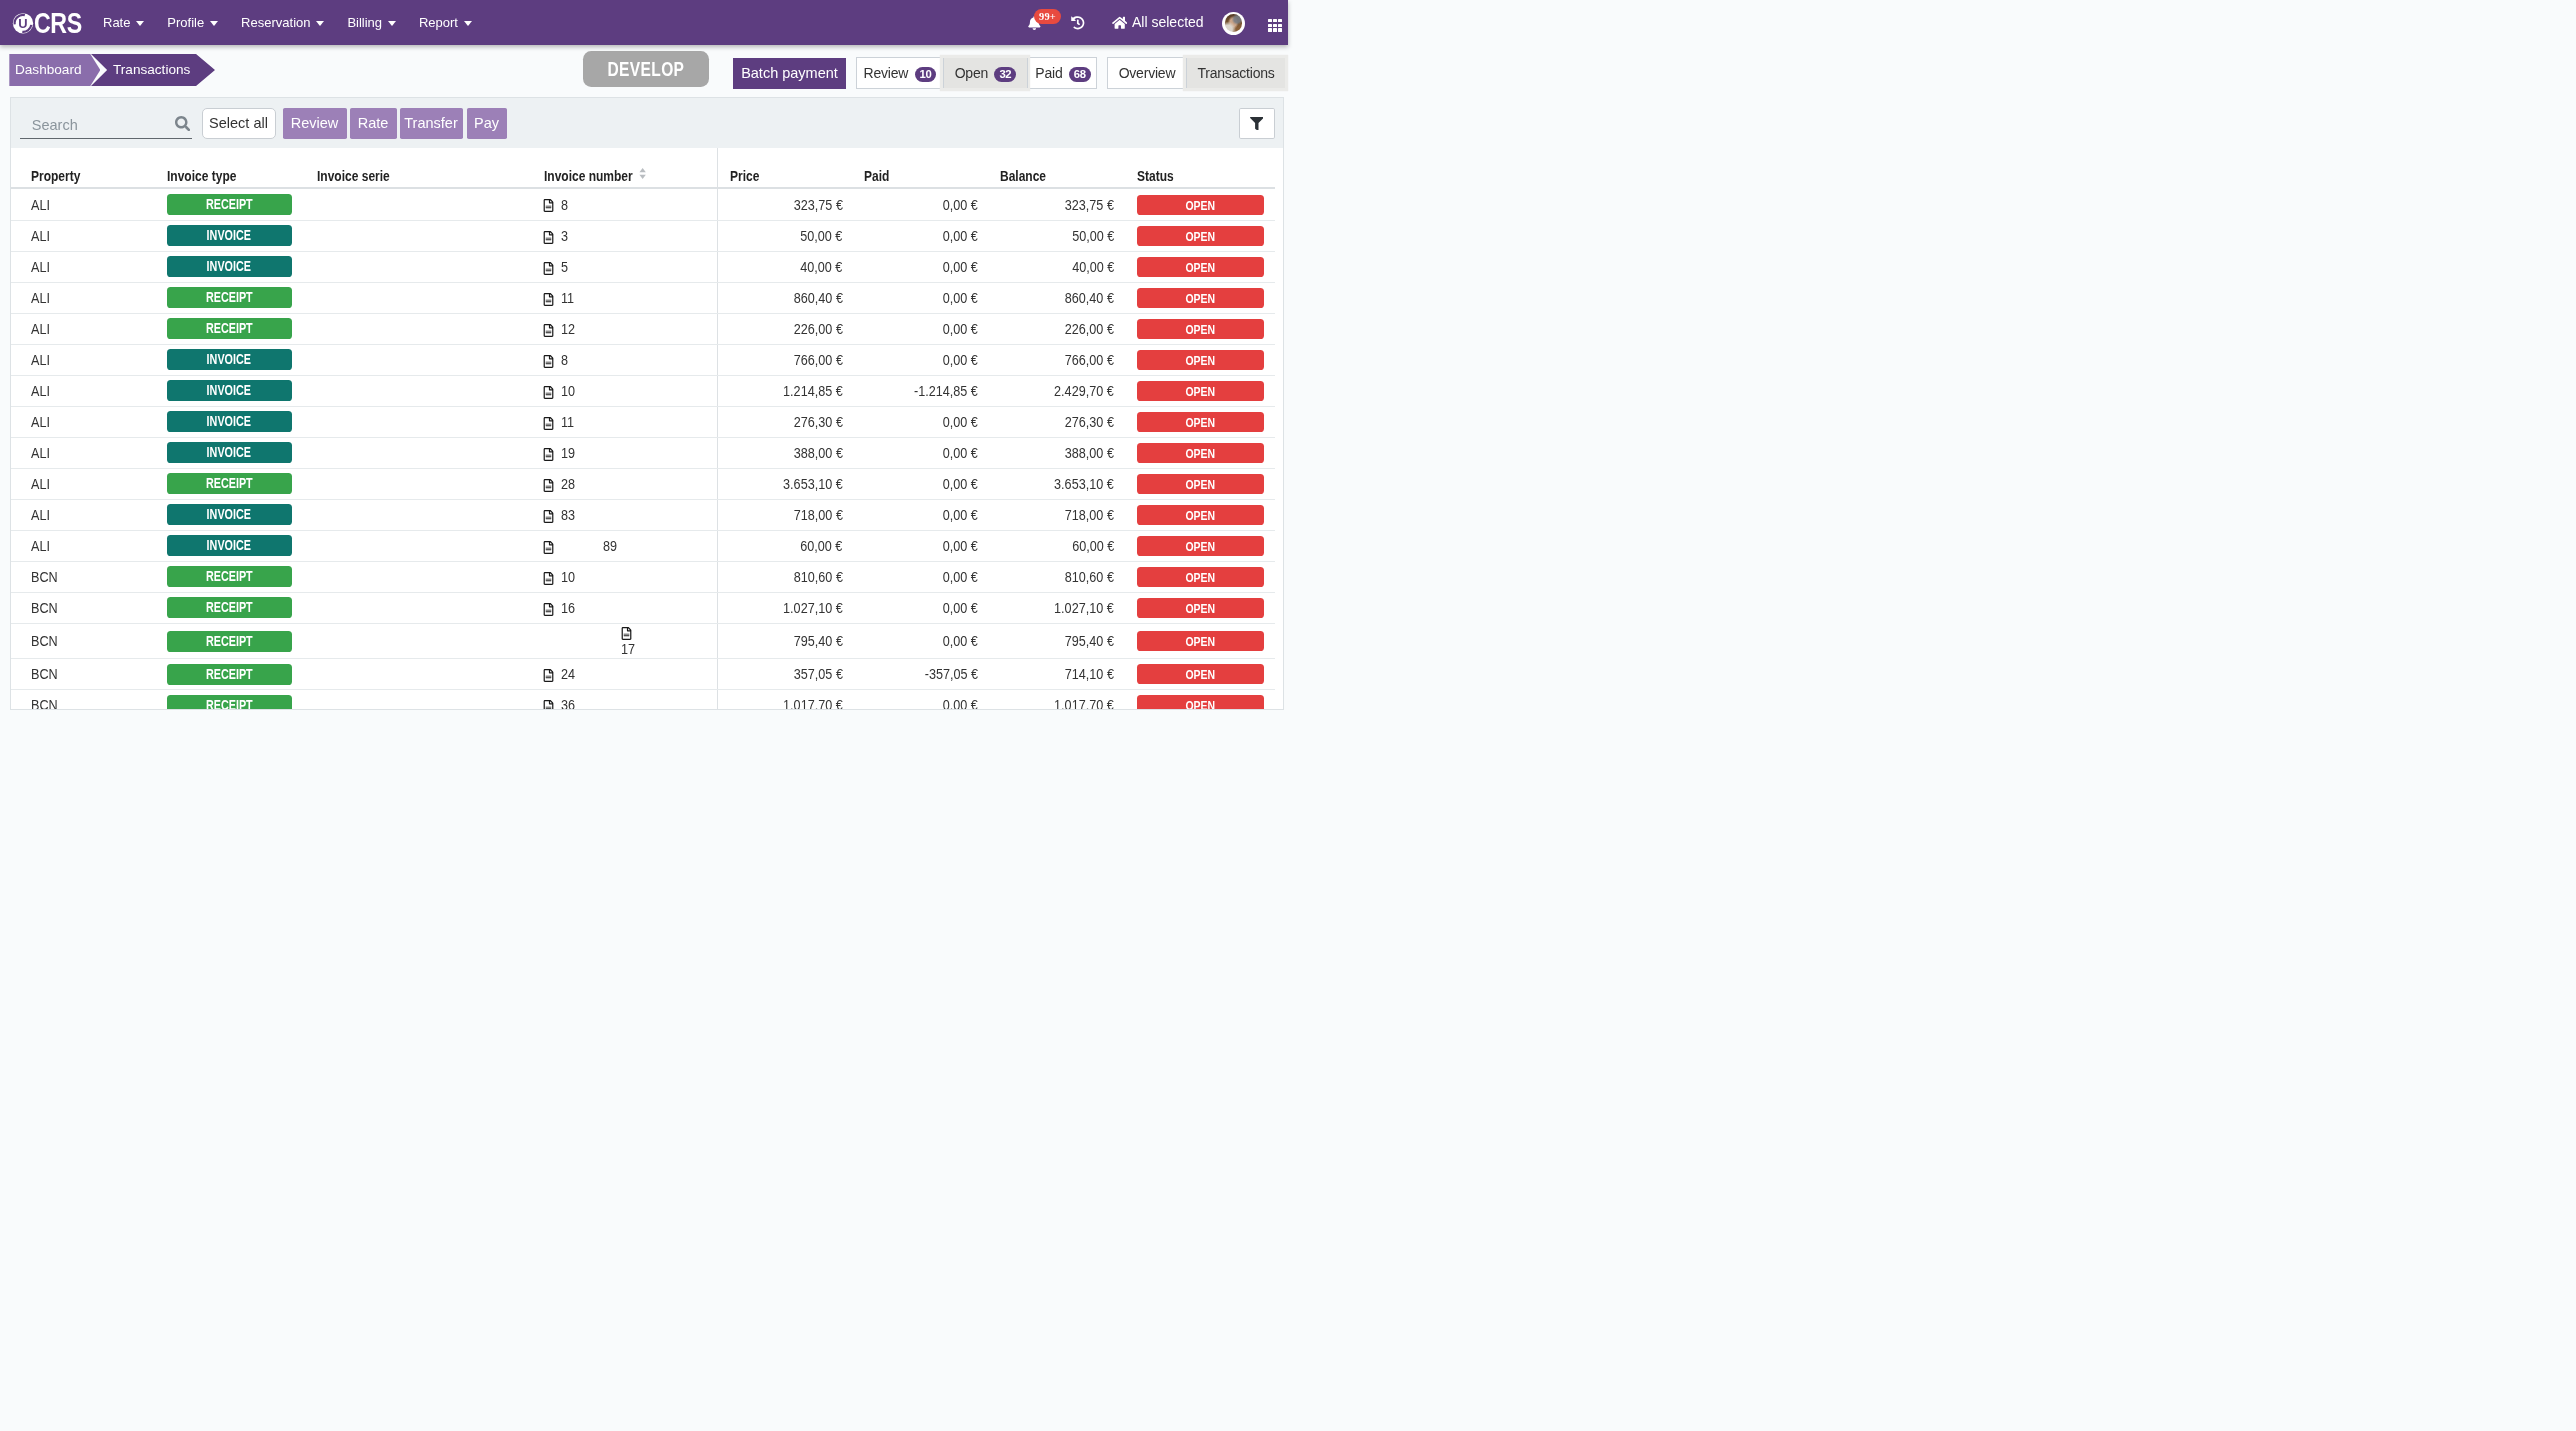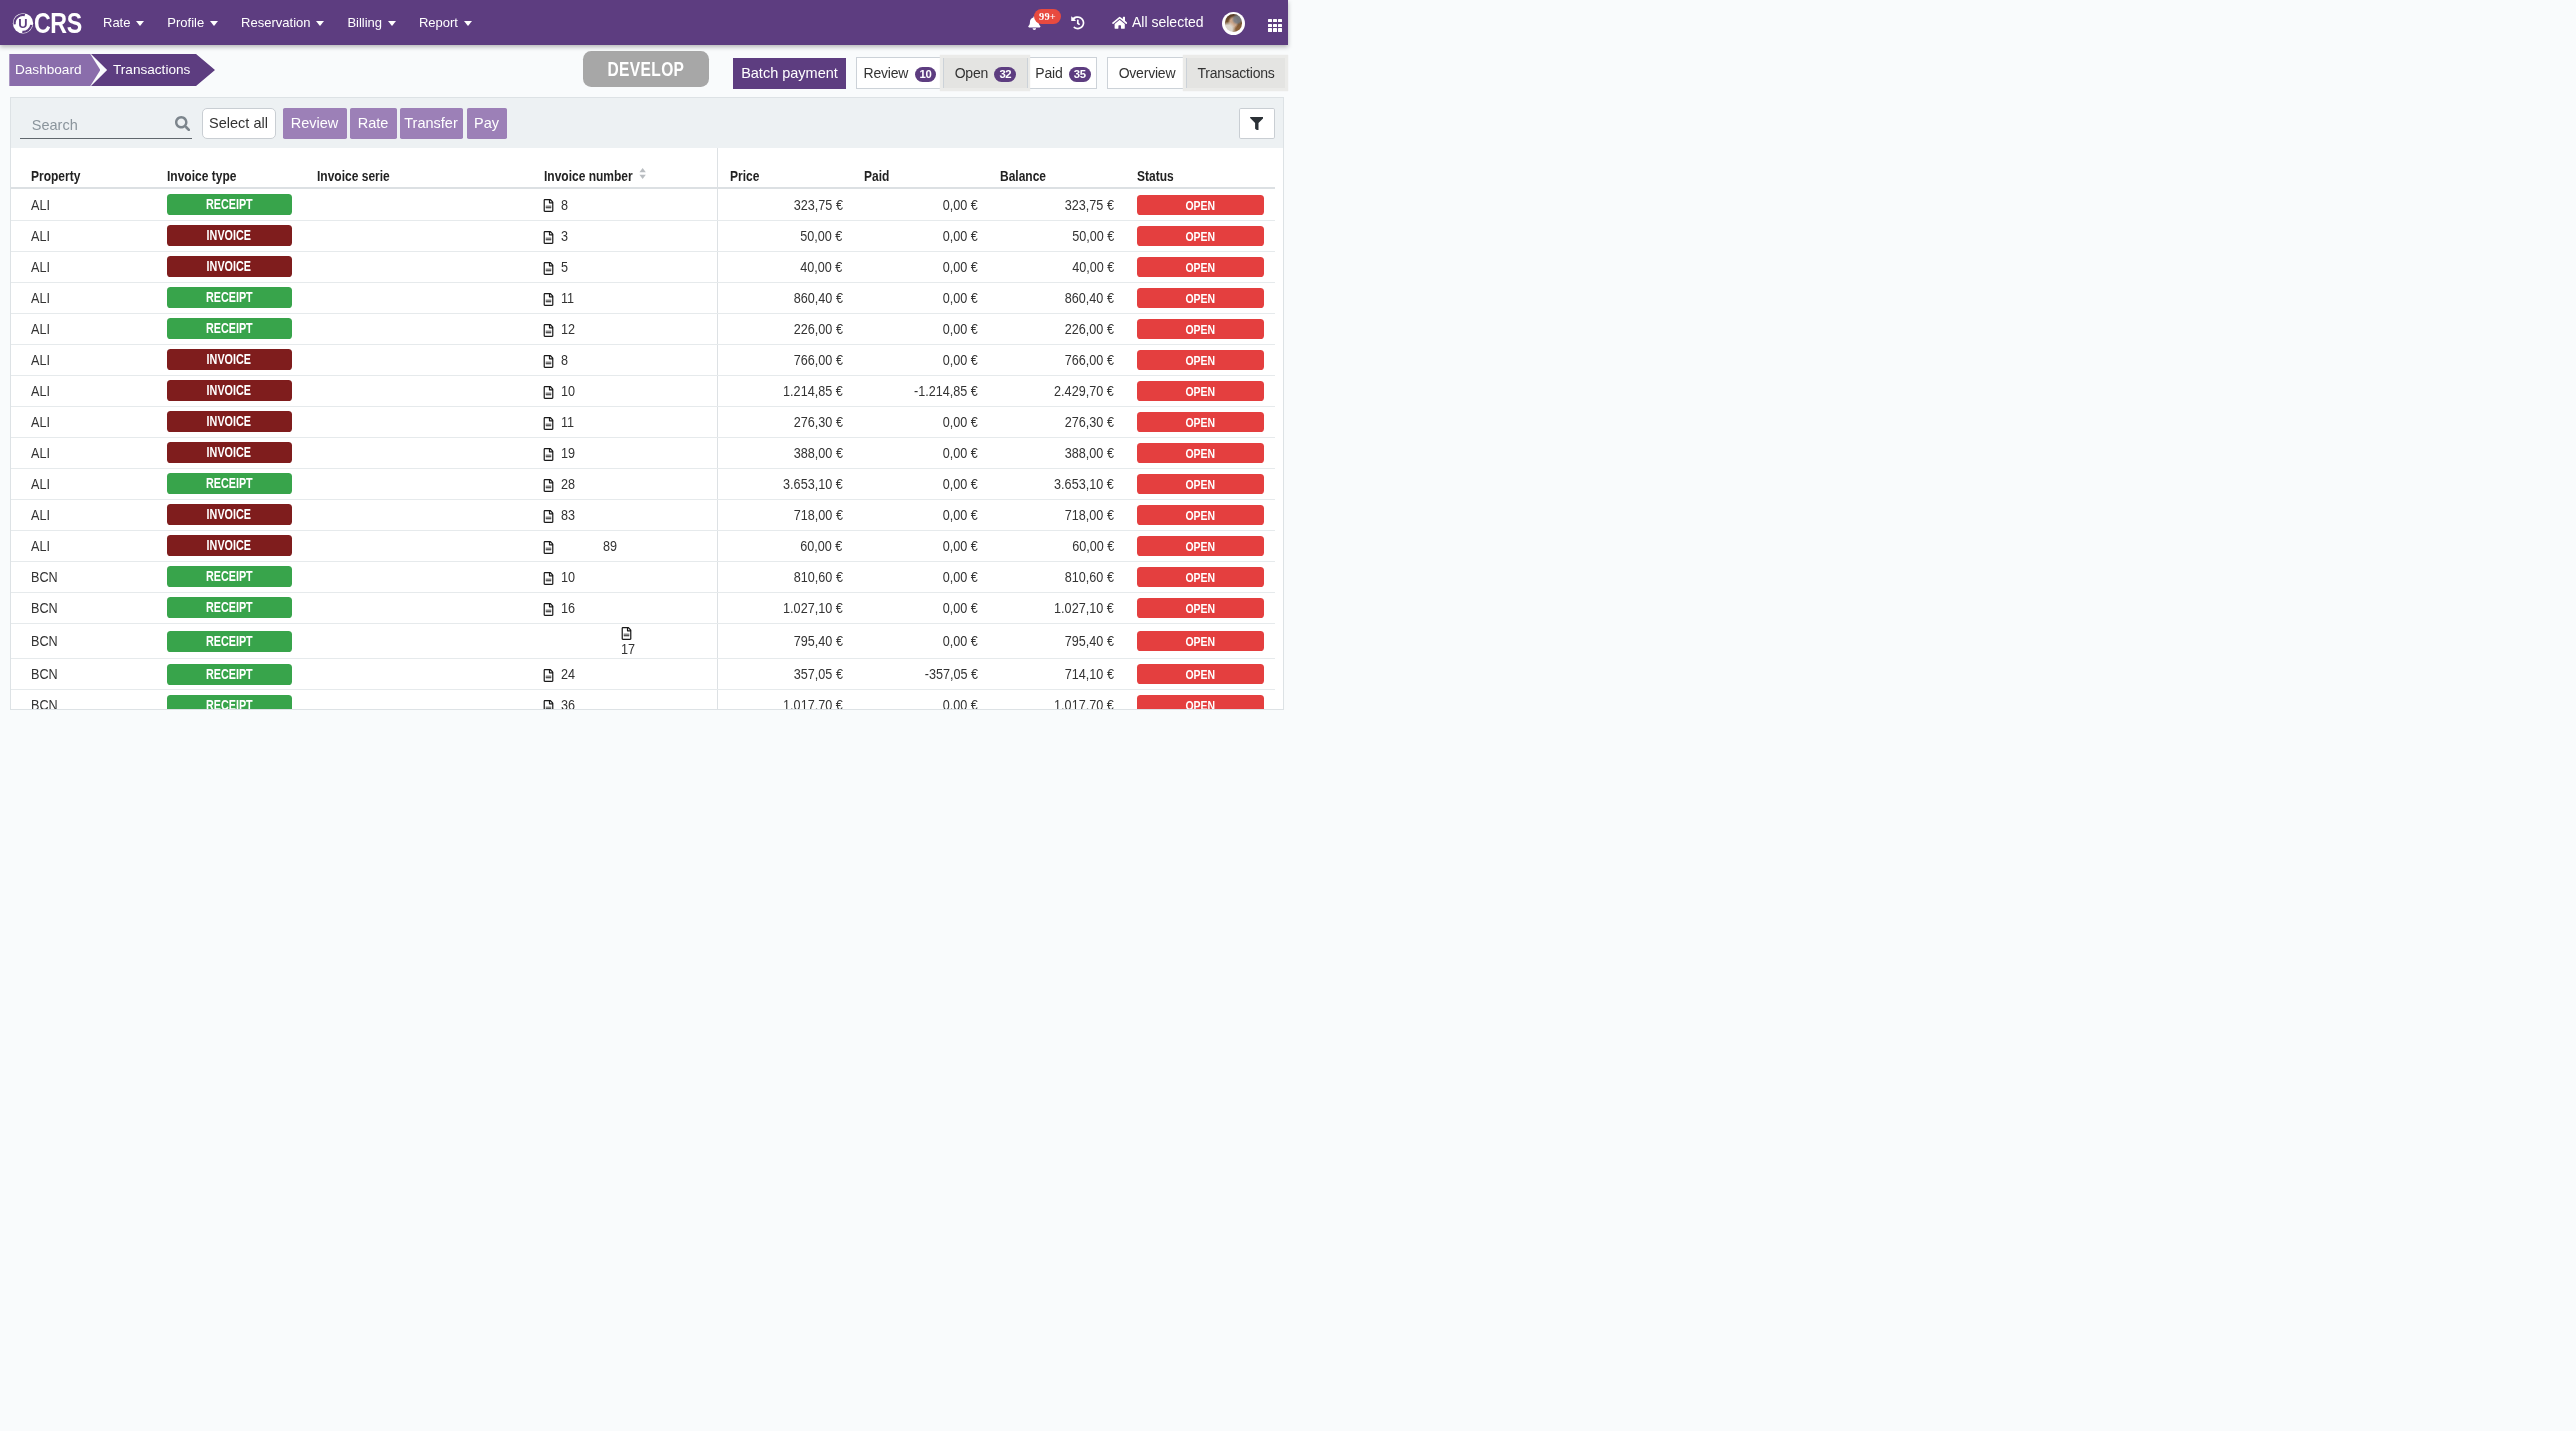--- a/index.html
+++ b/index.html
@@ -73,21 +73,21 @@
 .ct { display:inline-block; transform:scaleX(0.77); transform-origin:center center; }
 col.c1 { width:142px; } col.c2 { width:150px; } col.c3 { width:227px; } col.c4 { width:187px; }
 col.c5 { width:133px; } col.c6 { width:135px; } col.c7 { width:136px; } col.c8 { width:153px; }
 .pl1 { padding-left:20.5px; }
 .pl2 { padding-left:14.5px; }
 th.cm, td.cm { border-left:1.4px solid #dde1e4; }
 td.num { text-align:right; padding-right:7.3px; }
 th.hnum { padding-left:12.7px; }
 .tbadge { display:block; margin-left:14px; width:125px; height:21px; line-height:21px; border-radius:3.6px; color:#fff; font-size:14px; font-weight:bold; text-align:center; }
 .t-r { background:#38a44b; }
-.t-i { background:#7f1d1d; }
+.t-i { background:#0f766e; }
 .sbadge { display:block; margin-left:15.4px; width:127px; height:20.4px; line-height:21px; border-radius:3.6px; color:#fff; font-size:13.6px; font-weight:bold; text-align:center; background:#e43f3f; }
 .inum { display:flex; align-items:center; }
 .inum svg { margin-right:7.3px; margin-top:2.3px; }
 .sort { display:inline-block; vertical-align:1.8px; margin-left:-19px; }
 </style>
 </head>
 <body>
 
 <div class="navbar">
   <div class="logo">
@@ -139,21 +139,21 @@
 <div class="bc">
   <div class="bc-trans">Transactions</div>
   <div class="bc-dash">Dashboard</div>
 </div>
 <div class="develop"><span style="display:inline-block;transform:scaleX(0.74);">DEVELOP</span></div>
 
 <div class="btn-batch">Batch payment</div>
 <div class="seg seg1">
   <div class="s" style="width:86px;">Review<span class="pill">10</span></div>
   <div class="s active" style="width:84px;">Open<span class="pill">32</span></div>
-  <div class="s" style="width:71px;">Paid<span class="pill">35</span></div>
+  <div class="s" style="width:71px;">Paid<span class="pill">68</span></div>
 </div>
 <div class="seg seg2">
   <div class="s" style="width:78px;">Overview</div>
   <div class="s active" style="width:99px;">Transactions</div>
 </div>
 
 <div class="wrap">
   <div class="searchbar">
     <div class="sinput">
         <span>Search</span>

